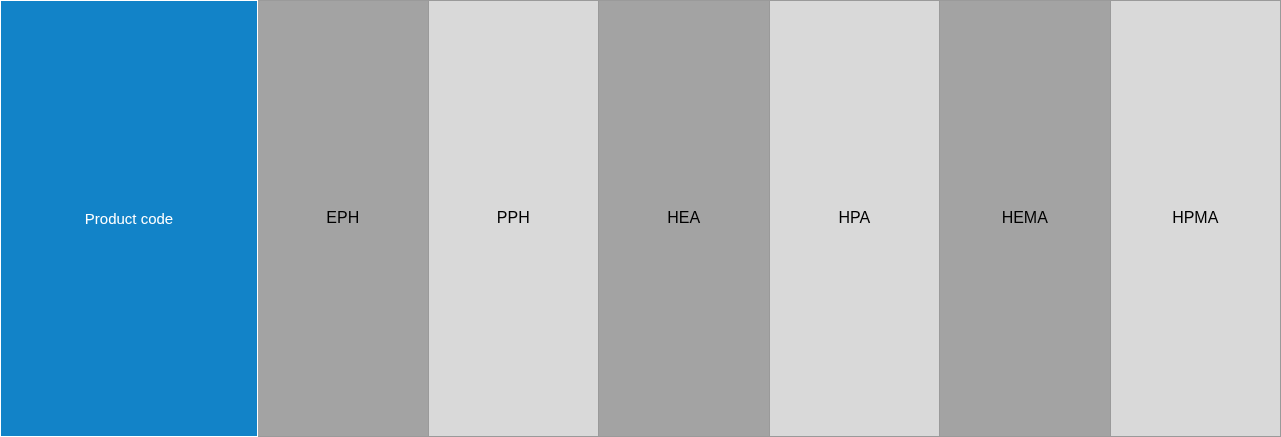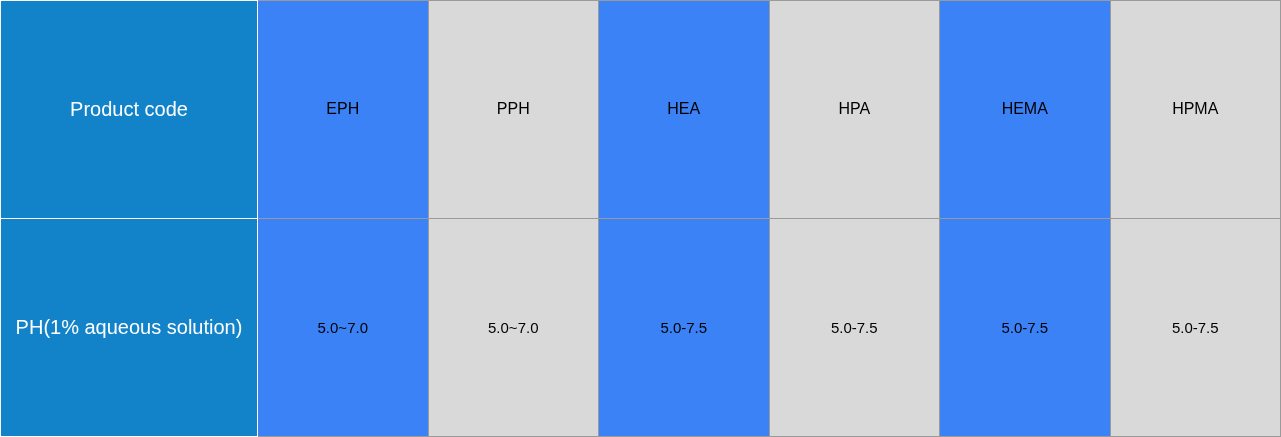--- a/index.html
+++ b/index.html
@@ -25,27 +25,27 @@
     vertical-align: middle;
     font-size: 15px;
     color: #000000;
     line-height: 1.18;
     padding: 2px 4px;
     box-sizing: border-box;
   }
   #spec-table td.rowhead {
     background: #1283c8;
     color: #ffffff;
-    font-size: 20px;
+    font-size: 15px;
     border: 1px solid #ffffff;
     width: 257px;
     margin-left: 16px;
   }
   #spec-table td.colA {
-    background: #3b82f6;
+    background: #a3a3a3;
     border: 1px solid #9a9a9a;
   }
   #spec-table td.colB {
     background: #d9d9d9;
     border: 1px solid #9a9a9a;
     text-align: center;
   }
   #spec-table tr.header td.colA,
   #spec-table tr.header td.colB {
     font-size: 16px;
@@ -64,23 +64,14 @@
   <tbody>
     <tr class="header">
       <td class="rowhead">Product code</td>
       <td class="colA">EPH</td>
       <td class="colB">PPH</td>
       <td class="colA">HEA</td>
       <td class="colB">HPA</td>
       <td class="colA">HEMA</td>
       <td class="colB">HPMA</td>
     </tr>
-    <tr>
-      <td class="rowhead">PH(1% aqueous solution)</td>
-      <td class="colA">5.0~7.0</td>
-      <td class="colB">5.0~7.0</td>
-      <td class="colA">5.0-7.5</td>
-      <td class="colB">5.0-7.5</td>
-      <td class="colA">5.0-7.5</td>
-      <td class="colB">5.0-7.5</td>
-    </tr>
   </tbody>
 </table>
 
 </body></html>

